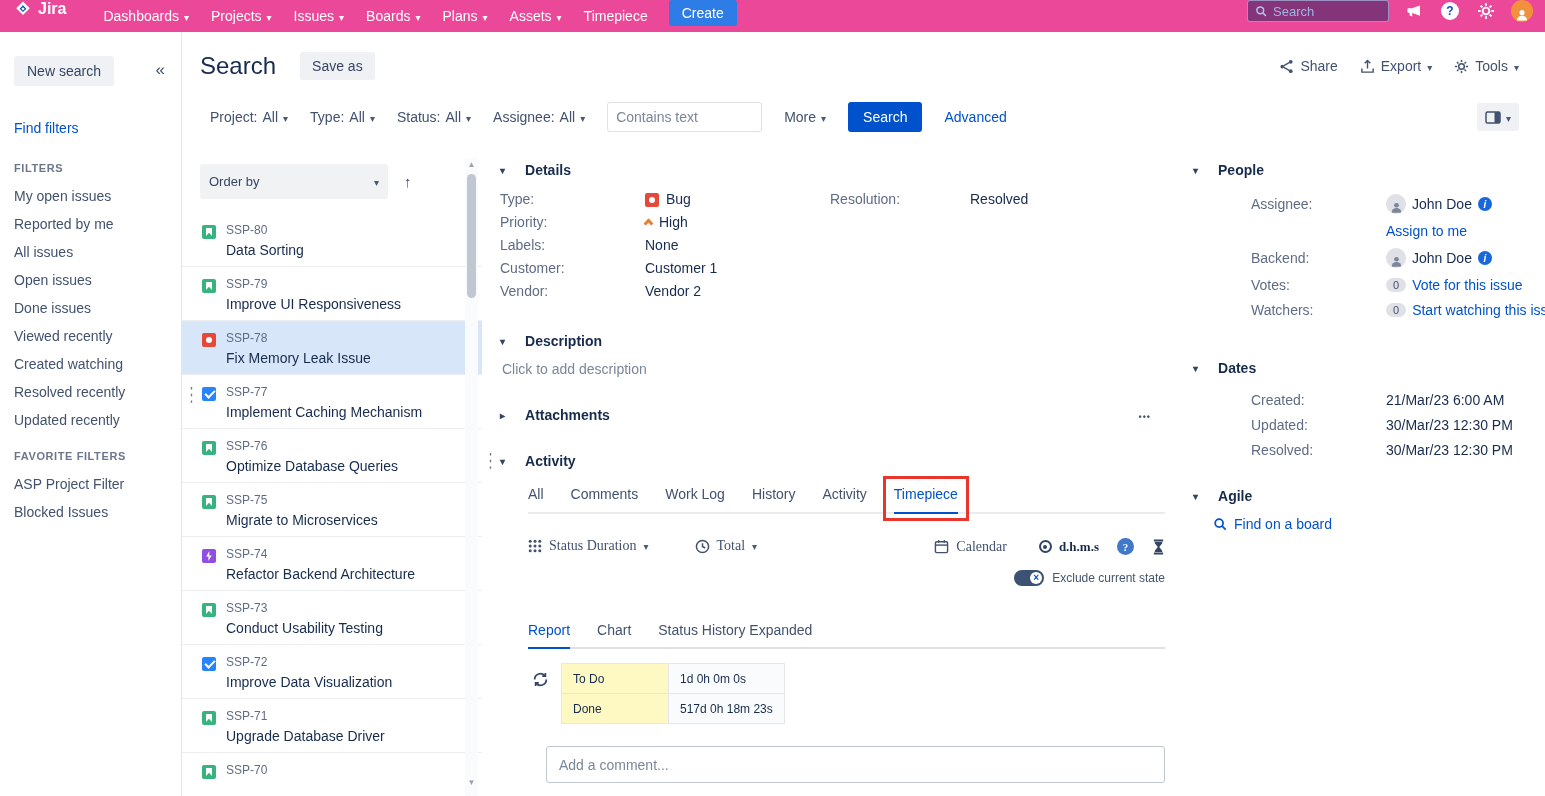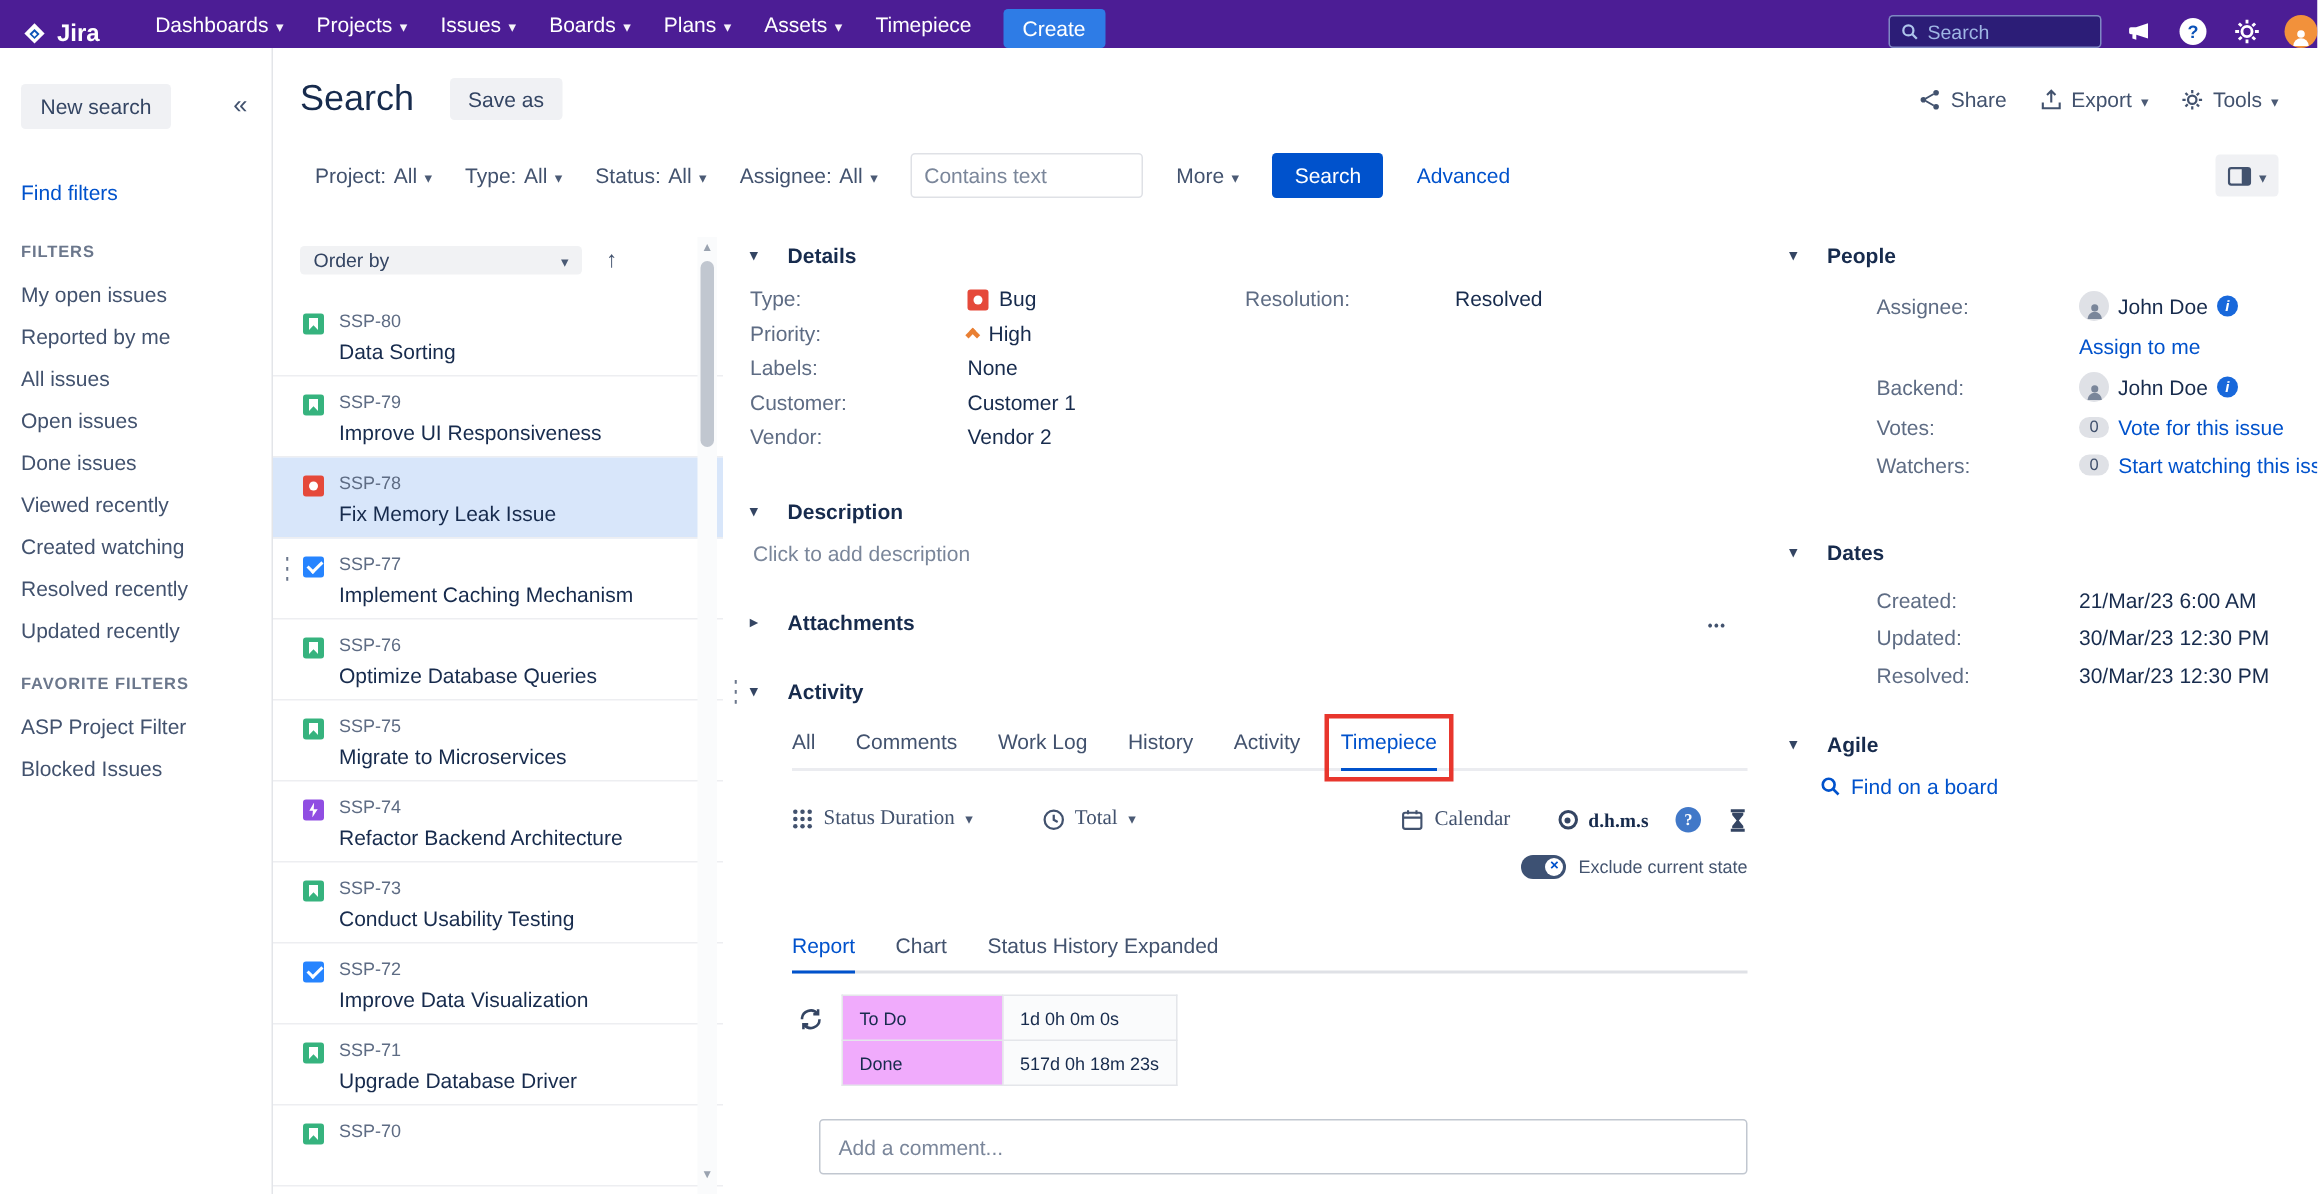--- a/index.html
+++ b/index.html
@@ -1,21 +1,21 @@
 <!DOCTYPE html>
 <html><head>
 <meta charset="utf-8">
 <style>
   * { margin:0; padding:0; box-sizing:border-box; }
   html,body { width:1545px; height:796px; overflow:hidden; background:#fff;
     font-family:"Liberation Sans", sans-serif; font-size:14px; color:#172B4D; }
 
   
-  .topnav { height:32px; background:#4c1d95; display:flex; align-items:flex-end;
-    color:#fff; padding:0 0 0 14px; }
+  .topnav { height:32px; background:#ec4899; display:flex; align-items:flex-start;
+    color:#fff; padding:0 12px 0 14px; }
   .logo { display:flex; align-items:center; gap:6px; font-weight:bold; font-size:16px; margin-right:26px; }
   .nav-item { padding:0 11px; display:flex; align-items:center; gap:5px; font-size:14px; cursor:pointer; height:32px; }
   .i-chevron::after { content:"▾"; font-size:10px; opacity:.95; }
   .create-btn { background:#2E7CE6; border:none; color:#fff; font-size:14px;
     padding:5px 13px; border-radius:3px; margin-left:10px; cursor:pointer; font-family:inherit; }
   .nav-right { margin-left:auto; display:flex; align-items:center; gap:14px; }
   .nav-search { width:142px; height:22px; background:rgba(6,32,82,.45);
     border:1px solid rgba(170,195,235,.65); border-radius:3px; display:flex; align-items:center; padding:0 7px; gap:6px; }
   .nav-search input { background:transparent; border:none; outline:none; color:#fff; font-size:13px; width:100px; font-family:inherit; }
   .nav-search input::placeholder { color:#9FB6E4; }
@@ -59,21 +59,21 @@
   .advanced { color:#0052CC; cursor:pointer; text-decoration:none; }
   .view-switch { margin-left:auto; background:#F0F1F4; border-radius:3px; padding:6px 8px;
     display:flex; align-items:center; gap:5px; cursor:pointer; color:#42526E; }
 
   
   .panels { flex:1; display:flex; min-height:0; }
 
   
   .issue-list { width:300px; flex-shrink:0; position:relative; }
   .order-row { display:flex; align-items:center; padding:16px 0 10px 18px; gap:16px; }
-  .order-select { width:188px; height:19px; background:#F1F2F4; border-radius:3px;
+  .order-select { width:188px; height:35px; background:#F1F2F4; border-radius:3px;
     display:flex; align-items:center; padding:0 9px; color:#344563; font-size:13px; cursor:pointer; }
   .order-select .i-chevron { margin-left:auto; color:#42526E; }
   .sort-arrow { color:#42526E; font-size:15px; cursor:pointer; }
   .sort-arrow::after { content:"↑"; }
   .issue-rows { margin-top:4px; }
   .issue-row { height:54px; padding:10px 26px 0 20px; display:flex; gap:10px;
     border-bottom:1px solid #EDEEF1; cursor:pointer; position:relative; }
   .issue-row.selected { background:#D8E6FA; }
   .issue-icon { width:14px; height:14px; border-radius:2px; position:relative; flex-shrink:0; margin-top:2px; }
   .issue-icon[data-type="story"] { background:#36B37E; }
@@ -147,21 +147,21 @@
     background:#fff; color:#0052CC; font-size:10px; font-weight:bold; line-height:12px; text-align:center; }
 
   .report-tabs { display:flex; gap:27px; margin-top:36px; border-bottom:2px solid #DFE1E6; }
   .rtab { color:#42526E; padding-bottom:9px; border-bottom:2px solid transparent; margin-bottom:-2px; cursor:pointer; }
   .rtab.active { color:#0052CC; border-color:#0052CC; }
 
   .tp-table-wrap { display:flex; margin-top:14px; align-items:flex-start; }
   .refresh-icon { margin:8px 12px 0 4px; cursor:pointer; }
   table.tp-table { border-collapse:collapse; }
   .tp-table td { border:1px solid #E4E6EA; font-size:12px; color:#172B4D; height:30px; padding:0 11px; }
-  .tp-table td.status { width:107px; background:#f0abfc; }
+  .tp-table td.status { width:107px; background:#fef9c3; }
   .tp-table td.dur { width:116px; background:#FAFBFC; }
 
   .comment-box { margin:22px 0 0 18px; width:619px; height:37px; border:1px solid #C1C7D0; border-radius:3px;
     display:flex; align-items:center; padding:15px 12px; color:#7A869A; cursor:text; background:#fff; }
 
   
   .side-sec { margin-bottom:0; }
   .srow { display:flex; align-items:center; margin:0 0 9px 58px; white-space:nowrap; }
   .slabel { width:135px; color:#5E6C84; flex-shrink:0; }
   .svalue { display:flex; align-items:center; gap:6px; color:#172B4D; }

